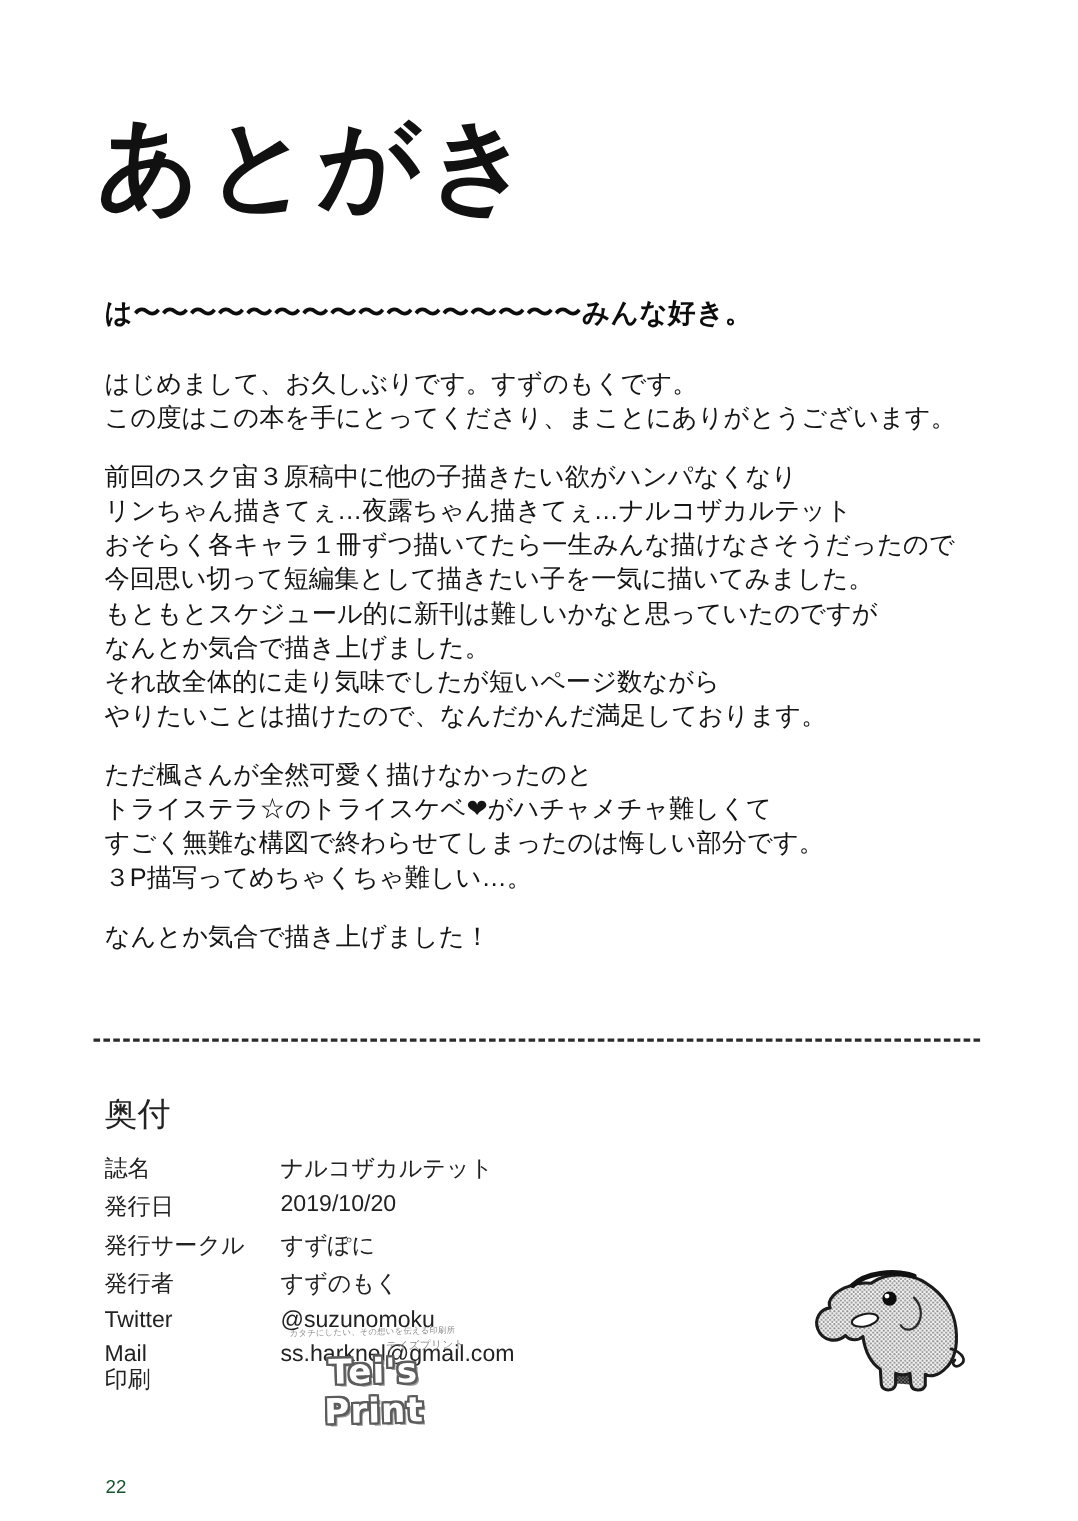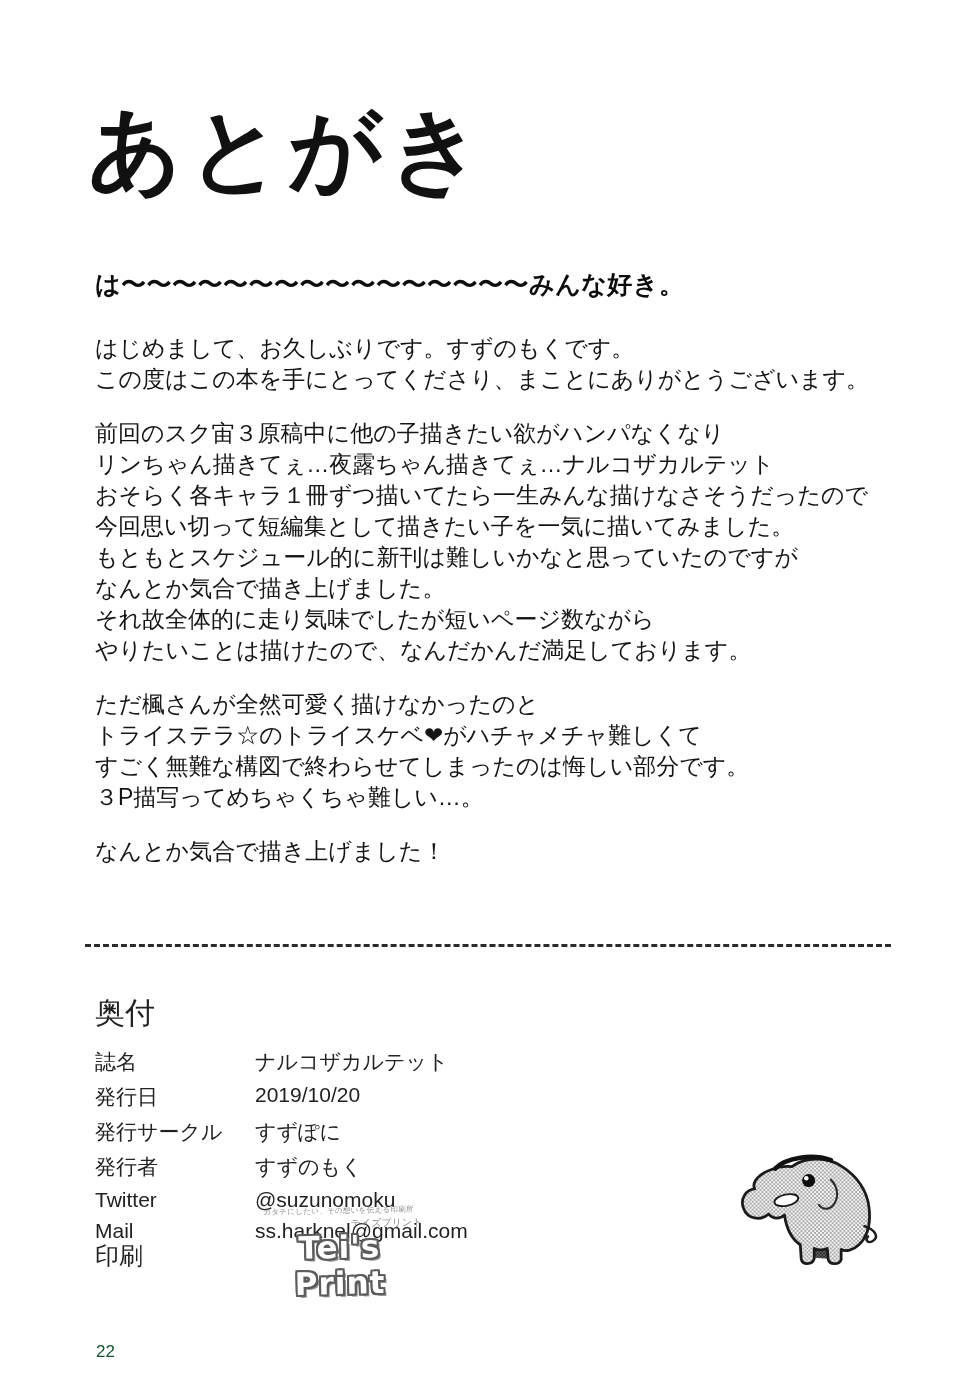--- a/index.html
+++ b/index.html
@@ -43,21 +43,21 @@
   .colophon{
     position:absolute;left:95px;top:1048px;
     display:grid;grid-template-columns:160px auto;
     column-gap:0;row-gap:7px;
     font-size:21px;color:#222;
   }
   .colophon .label{white-space:nowrap;}
   .colophon .value{white-space:nowrap;}
   .print-row-label{
     position:absolute;left:95px;top:1240px;
-    font-size:24px;color:#222;
+    font-size:21px;color:#222;
   }
   .printer-logo{
     position:absolute;left:252px;top:1206px;width:175px;
     text-align:center;
     transform:rotate(-1.2deg);
   }
   .printer-tagline{
     font-size:7.5px;color:#8a8a8a;letter-spacing:0.3px;
     white-space:nowrap;
   }

